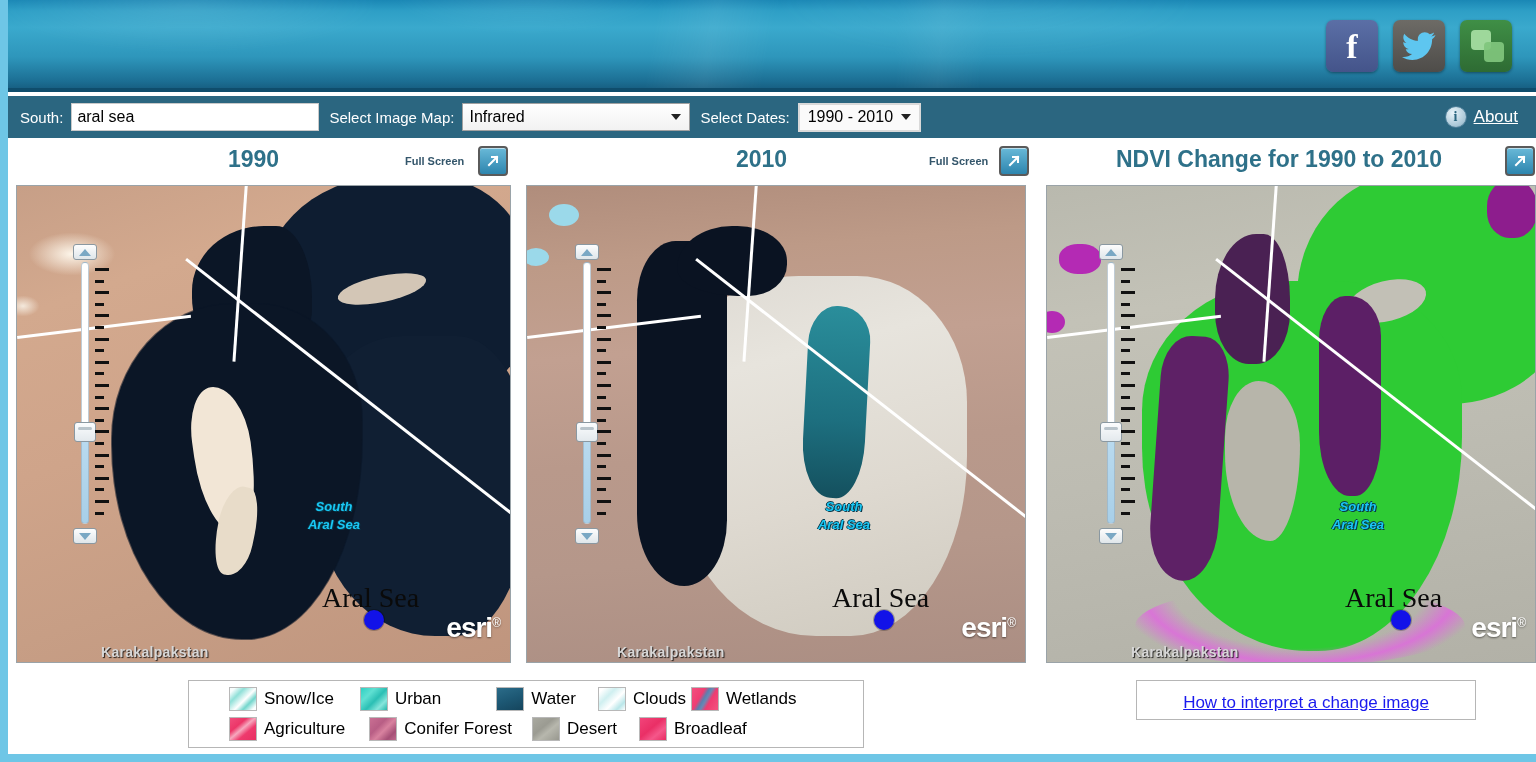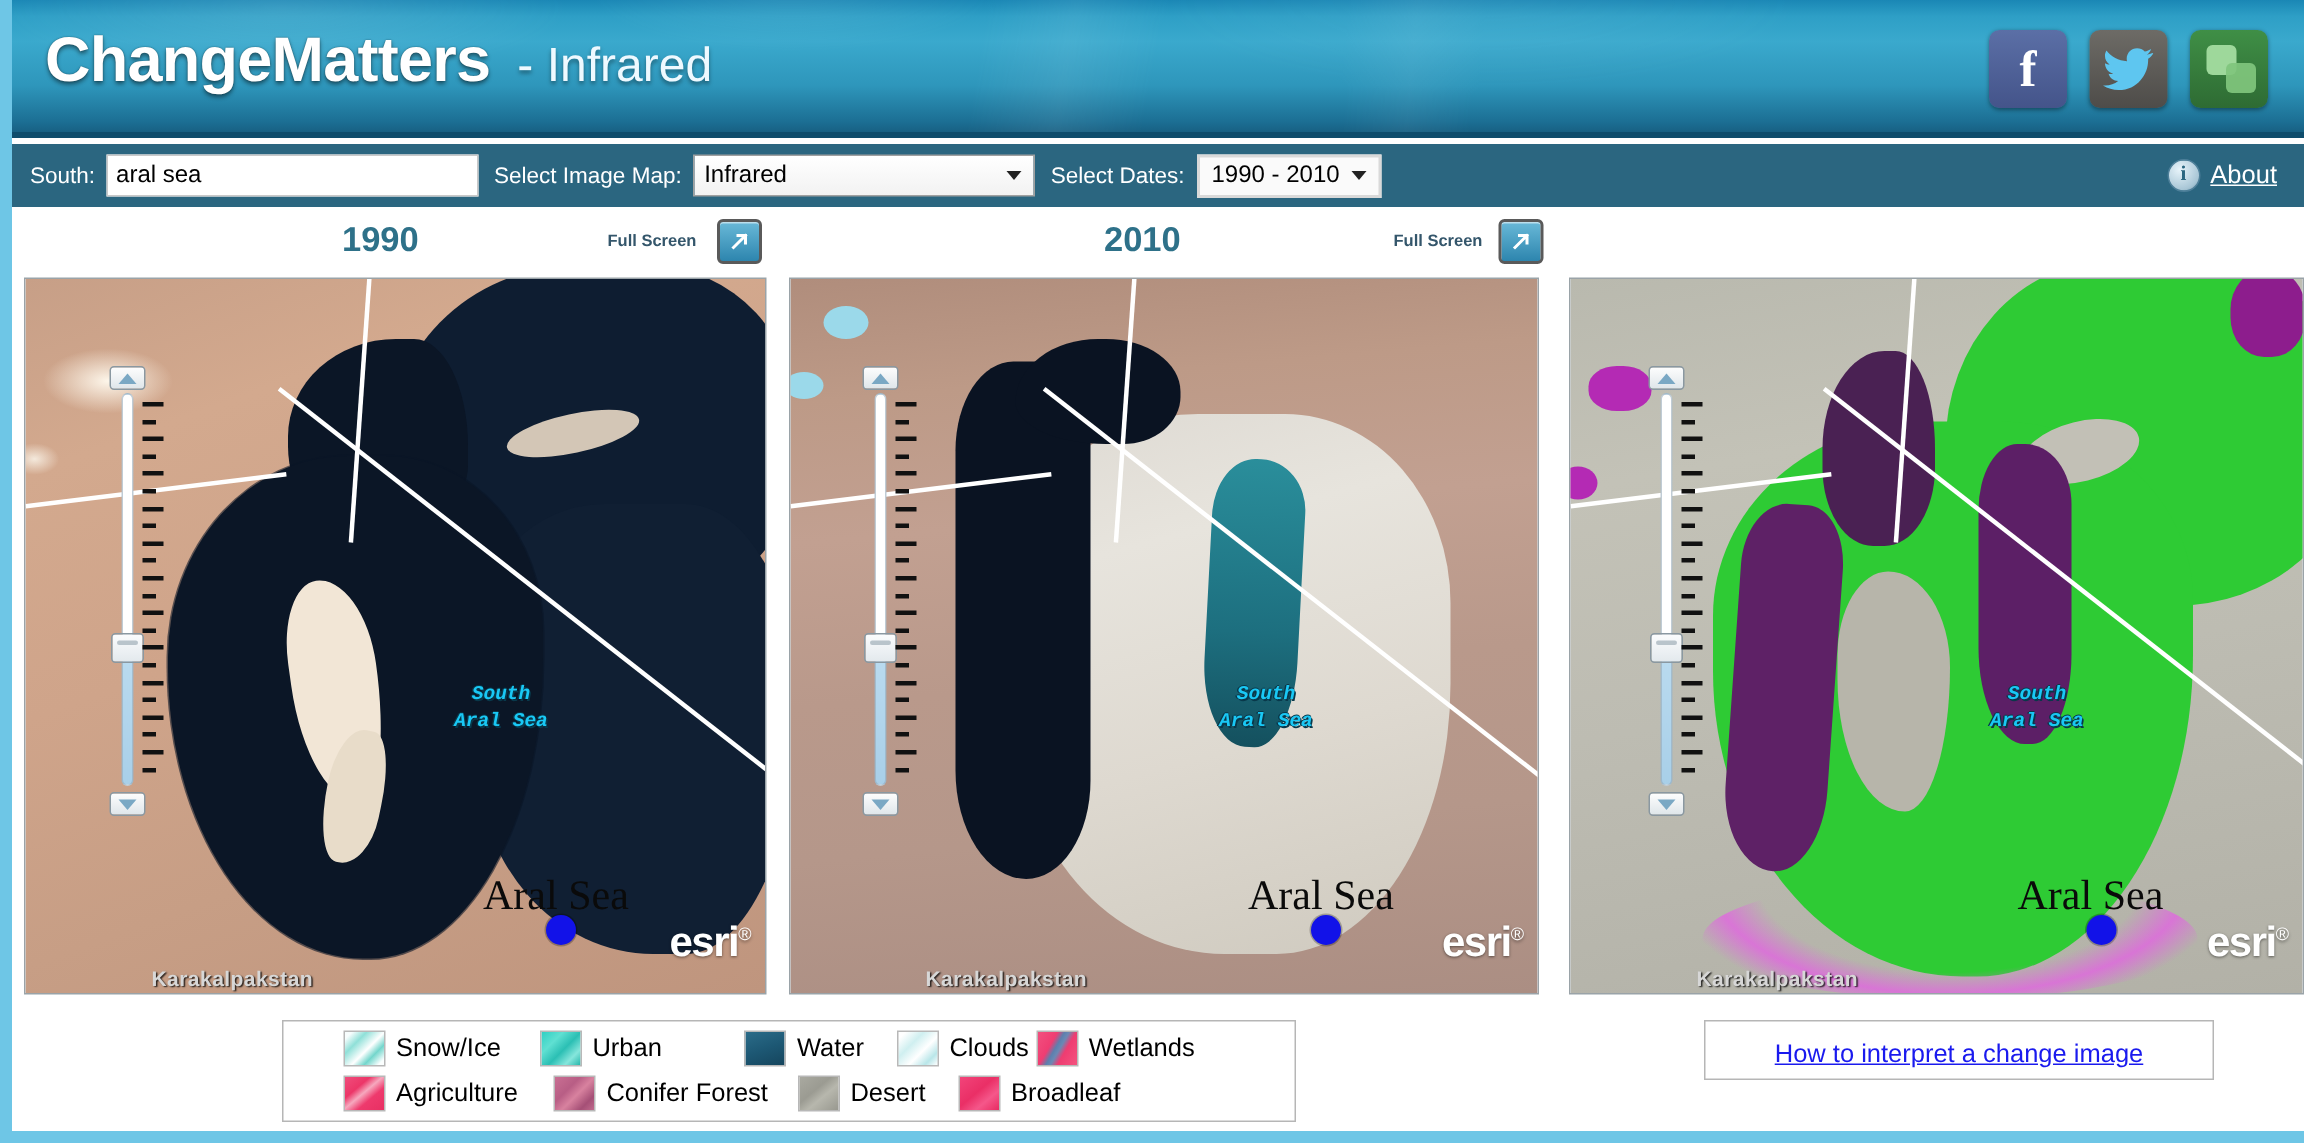--- a/index.html
+++ b/index.html
@@ -287,24 +287,25 @@
   .line { position:absolute; background:#ffffff; transform-origin: 0 0; }
 
   
   .lbl-aral {
     position: absolute;
     font-family: "Liberation Serif", serif;
     font-size: 28px; color: #0a0a0a;
   }
   .lbl-south {
     position: absolute;
-    font-family: Liberation Mono, monospace;
+    font-family: Liberation Sans, sans-serif;
     font-size: 13px; font-weight: bold; font-style: italic;
     color: #19c8f5; line-height: 1.35; text-align: center;
     text-shadow: 1px 1px 0 #09384a, -1px 0 0 #09384a, 0 -1px 0 #09384a;
+    margin-top: 44px;
   }
   .marker {
     position: absolute; width: 20px; height: 20px;
     border-radius: 50%; background: #1212e8;
     box-shadow: 0 0 0 1px rgba(0,0,0,.25);
     cursor: pointer;
   }
   .lbl-region {
     position: absolute; bottom: 2px;
     font-size: 14px; font-weight: bold; color: #d7d7d7;
@@ -385,24 +386,20 @@
     background:#6ec6e6;
   }
 </style>
 </head>
 <body>
 
 <div class="app">
 
   <div class="header">
     <div class="wave"></div>
-    <div class="brand">
-      <span class="brand-name">ChangeMatters</span>
-      <span class="brand-sub">- Infrared</span>
-    </div>
     <div class="social">
       <div class="social-btn sb-fb">
         <span class="glyph">f</span>
       </div>
       <div class="social-btn sb-tw">
         <svg width="34" height="28" viewBox="0 0 34 28" aria-hidden="true">
           <path d="M33 3.3c-1.2.6-2.5 1-3.9 1.2 1.4-.9 2.5-2.3 3-3.9-1.3.8-2.8 1.4-4.3 1.7C26.5 1 24.7.2 22.7.2c-3.8 0-6.9 3.1-6.9 7 0 .5.1 1.1.2 1.6C10.3 8.5 5.5 5.8 2.3 1.7c-.6 1-1 2.2-1 3.5 0 2.4 1.2 4.6 3.1 5.8-1.1 0-2.2-.3-3.1-.9v.1c0 3.4 2.4 6.2 5.5 6.9-.6.2-1.2.2-1.8.2-.4 0-.9 0-1.3-.1.9 2.8 3.4 4.8 6.4 4.8-2.4 1.9-5.3 3-8.6 3-.6 0-1.1 0-1.7-.1 3.1 2 6.7 3.1 10.6 3.1 12.7 0 19.7-10.7 19.7-19.9v-.9c1.4-1 2.5-2.2 3.4-3.6z" fill="#5ec6f0"></path>
         </svg>
       </div>
       <div class="social-btn sb-gr">
@@ -453,20 +450,28 @@
     <div class="ph" style="left:518px; width:500px;">
       <div class="ph-title" style="left:210px;">2010</div>
       <div class="fs-label" style="left:403px;">Full Screen</div>
       <div class="fs-btn" style="left:473px;">
         <svg width="16" height="16" viewBox="0 0 16 16" aria-hidden="true">
           <path d="M4 12 L12 4 M7 4 H12 V9" stroke="#ffffff" stroke-width="2" fill="none" stroke-linecap="square"></path>
         </svg>
       </div>
     </div>
 
+    <div class="ph" style="left:1038px; width:490px;">
+      <div class="ph-title" style="left:70px;">NDVI Change for 1990 to 2010</div>
+      <div class="fs-btn" style="left:459px;">
+        <svg width="16" height="16" viewBox="0 0 16 16" aria-hidden="true">
+          <path d="M4 12 L12 4 M7 4 H12 V9" stroke="#ffffff" stroke-width="2" fill="none" stroke-linecap="square"></path>
+        </svg>
+      </div>
+    </div>
   </div>
 
   <div class="map" style="left:8px; width:495px;">
     <div class="map-inner terrain-1990">
       <div class="sea w1990-ne"></div>
       <div class="sea w1990-neck"></div>
       <div class="sea w1990-e"></div>
       <div class="sea w1990-main"></div>
       <div class="sea w1990-island"></div>
       <div class="sea w1990-island2"></div>

